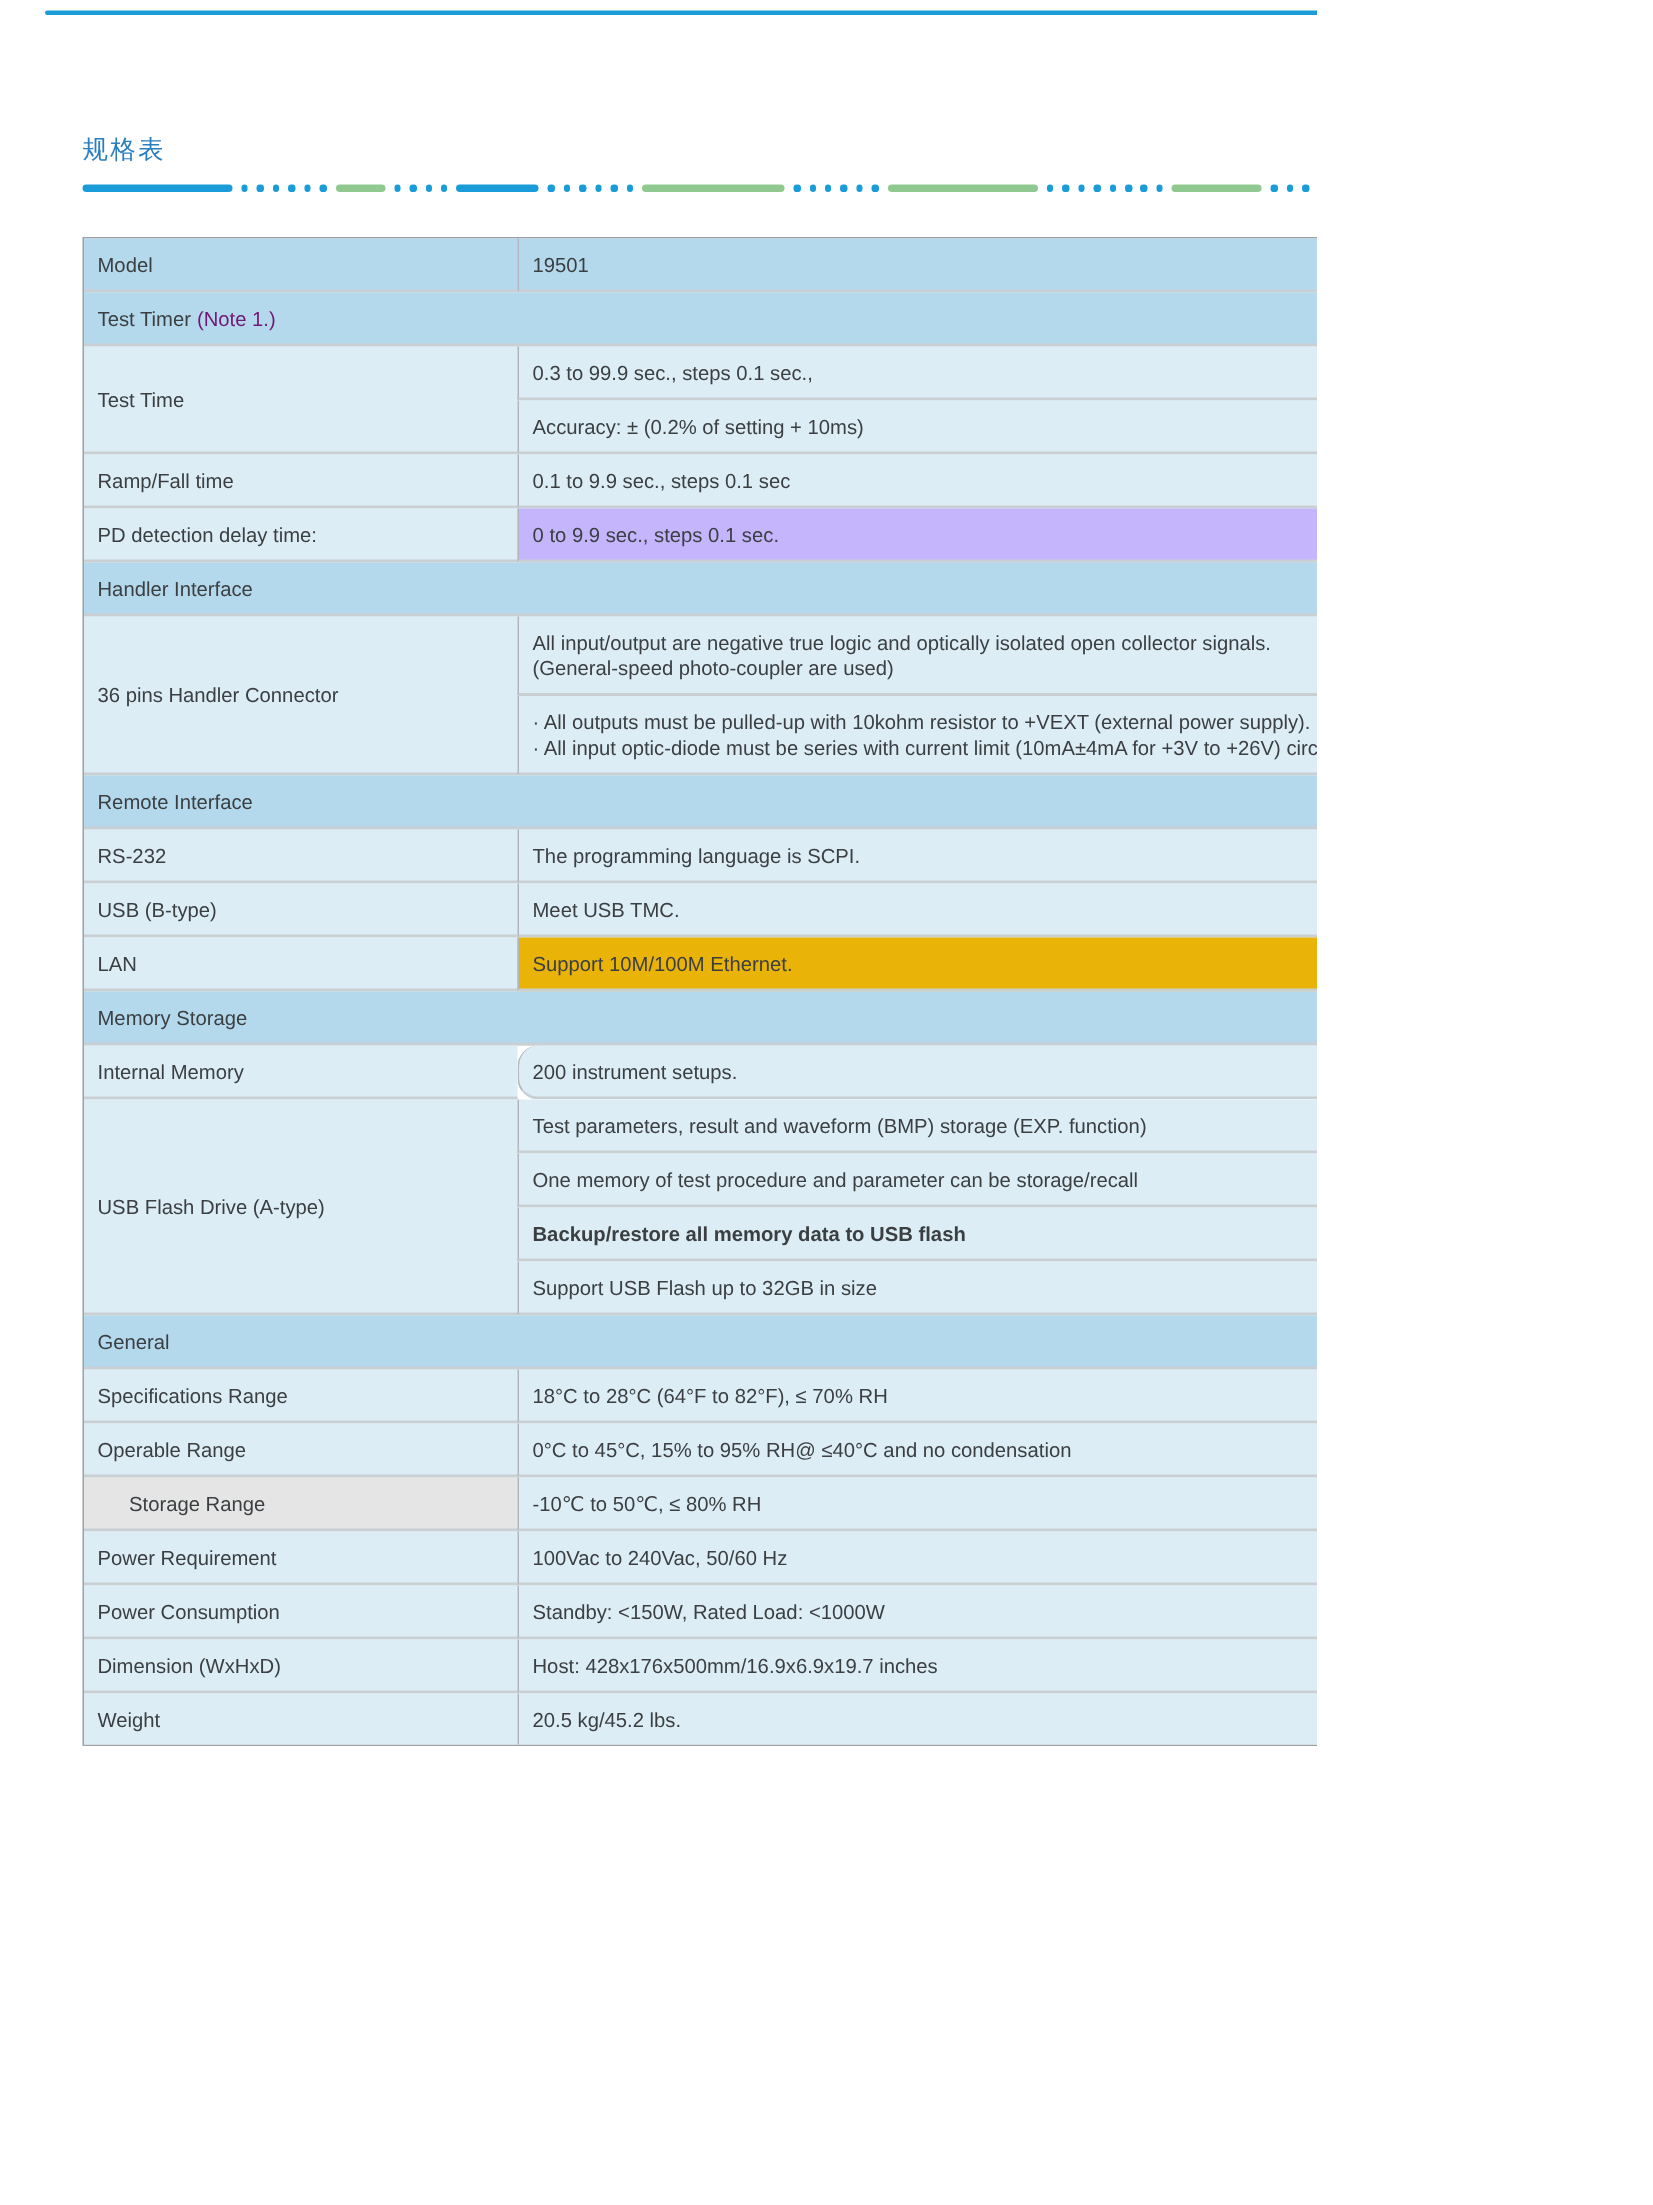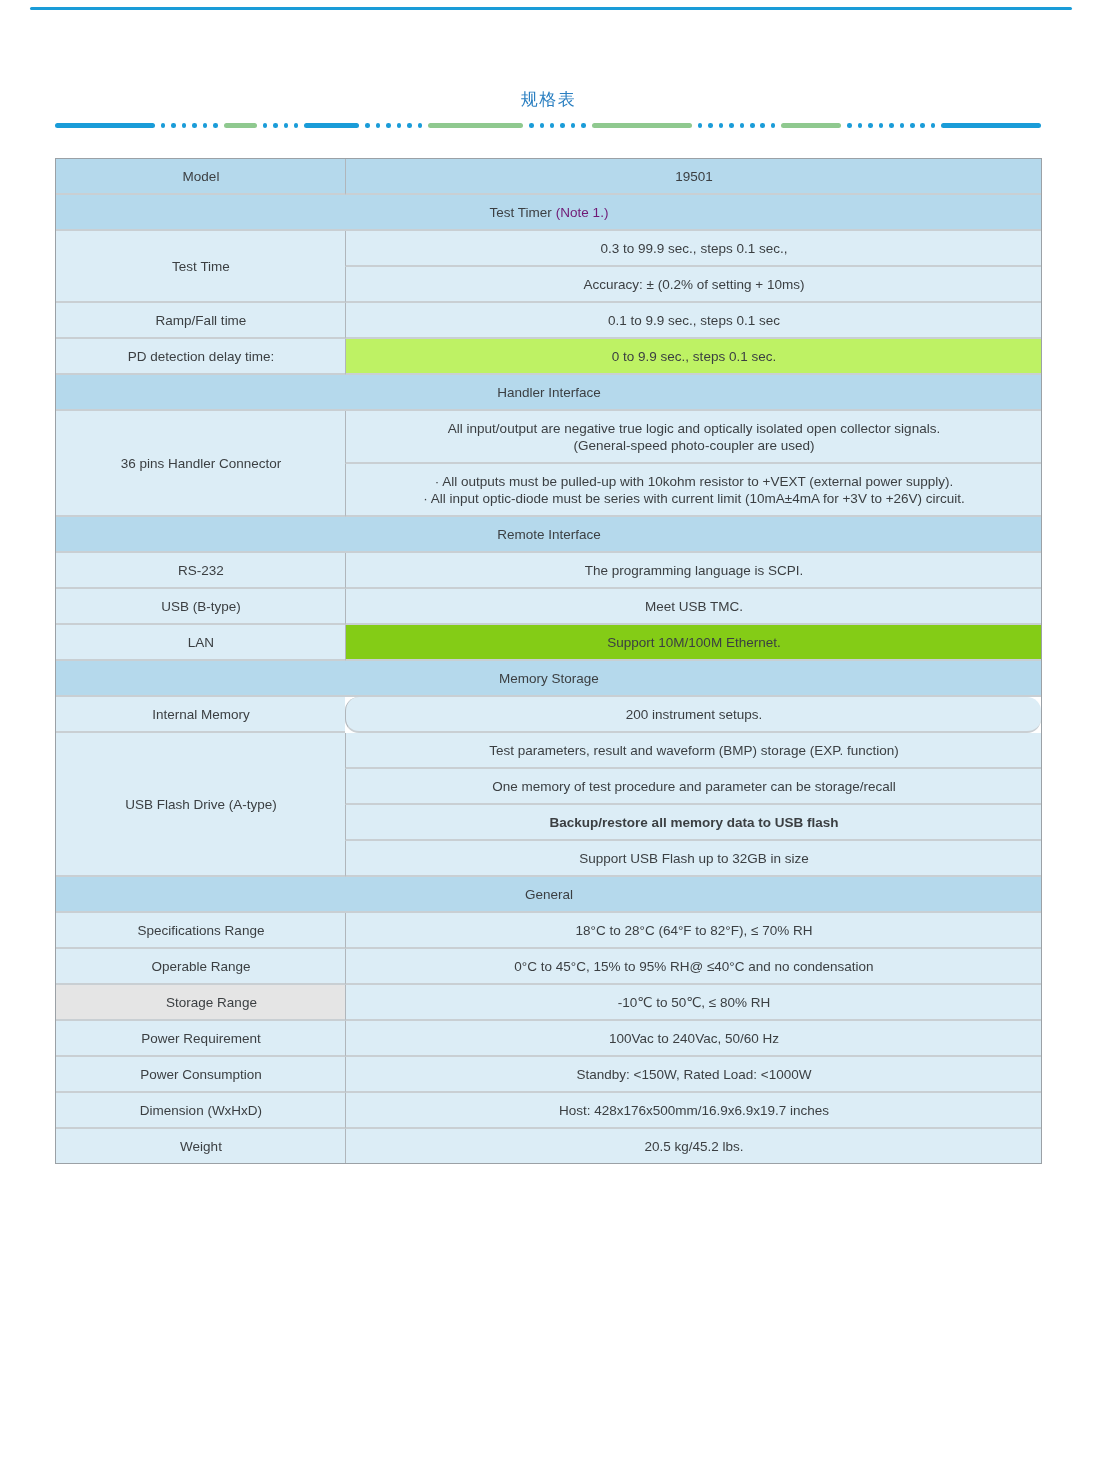--- a/index.html
+++ b/index.html
@@ -1,17 +1,17 @@
 <!DOCTYPE html>
 <html><head>
 <meta charset="utf-8">
 <style>
   html,body{margin:0;padding:0;background:#ffffff;}
   body{font-family:"Liberation Sans","DejaVu Sans",sans-serif;-webkit-font-smoothing:antialiased;}
-  .page{position:relative;width:1102px;height:1470px;background:#ffffff;overflow:hidden;text-align:center;}
+  .page{position:relative;width:878px;height:1470px;background:#ffffff;overflow:hidden;}
   .top-rule{position:absolute;top:7px;left:30px;width:1042px;height:3px;border-radius:2px;}
   .content{position:absolute;left:55px;top:90px;width:987px;}
   .page-title{font-size:17px;line-height:20px;letter-spacing:1.5px;font-weight:400;margin:0;}
   .sec-divider{margin-top:13px;height:5px;display:flex;align-items:center;justify-content:space-between;gap:5px;}
   .seg{flex:none;display:block;}
   .seg.dash{height:5px;border-radius:2.5px;}
   .seg.dot{width:4.5px;height:4.5px;border-radius:50%;}
   table.spec{margin-top:30px;width:987px;border-collapse:separate;border-spacing:0;
              border:1px solid #9ba1a6;table-layout:fixed;}
   td{box-sizing:border-box;font-size:13.5px;line-height:17px;padding:8.5px 8px 8.5px 9px;
@@ -94,21 +94,21 @@
           </tr>
           <tr>
             <td class="val" style="background: rgb(220, 237, 246);">Accuracy: ± (0.2% of setting + 10ms)</td>
           </tr>
           <tr>
             <td class="lbl" style="background: rgb(220, 237, 246);">Ramp/Fall time</td>
             <td class="val" style="background: rgb(220, 237, 246);">0.1 to 9.9 sec., steps 0.1 sec</td>
           </tr>
           <tr>
             <td class="lbl" style="background: rgb(220, 237, 246);">PD detection delay time:</td>
-            <td class="val" style="background: #bef264;">0 to 9.9 sec., steps 0.1 sec.</td>
+            <td class="val" style="background: #c4b5fd;">0 to 9.9 sec., steps 0.1 sec.</td>
           </tr>
           <tr>
             <td class="section" colspan="2" style="background: rgb(181, 217, 236);">Handler Interface</td>
           </tr>
           <tr>
             <td class="lbl" rowspan="2" style="background: rgb(220, 237, 246);">36 pins Handler Connector</td>
             <td class="val" style="background: rgb(220, 237, 246);">All input/output are negative true logic and optically isolated open collector signals.
 (General-speed photo-coupler are used)</td>
           </tr>
           <tr>
@@ -121,21 +121,21 @@
           <tr>
             <td class="lbl" style="background: rgb(220, 237, 246);">RS-232</td>
             <td class="val" style="background: rgb(220, 237, 246);">The programming language is SCPI.</td>
           </tr>
           <tr>
             <td class="lbl" style="background: rgb(220, 237, 246);">USB (B-type)</td>
             <td class="val" style="background: rgb(220, 237, 246);">Meet USB TMC.</td>
           </tr>
           <tr>
             <td class="lbl" style="background: rgb(220, 237, 246);">LAN</td>
-            <td class="val" style="background: #84cc16;">Support 10M/100M Ethernet.</td>
+            <td class="val" style="background: #eab308;">Support 10M/100M Ethernet.</td>
           </tr>
           <tr>
             <td class="section" colspan="2" style="background: rgb(181, 217, 236);">Memory Storage</td>
           </tr>
           <tr>
             <td class="lbl" style="background: rgb(220, 237, 246);">Internal Memory</td>
             <td class="val" style="background: rgb(220, 237, 246); border-radius: 14px;">200 instrument setups.</td>
           </tr>
           <tr>
             <td class="lbl" rowspan="4" style="background: rgb(220, 237, 246);">USB Flash Drive (A-type)</td>

